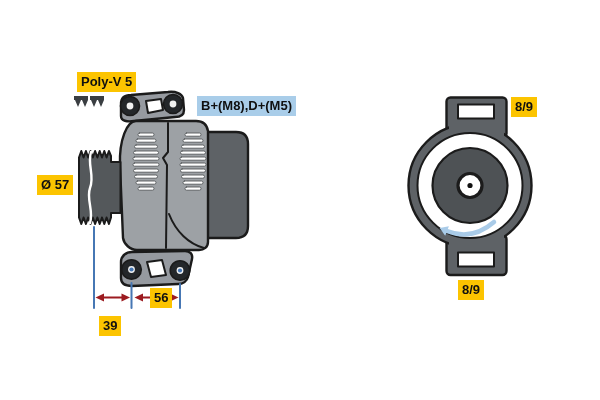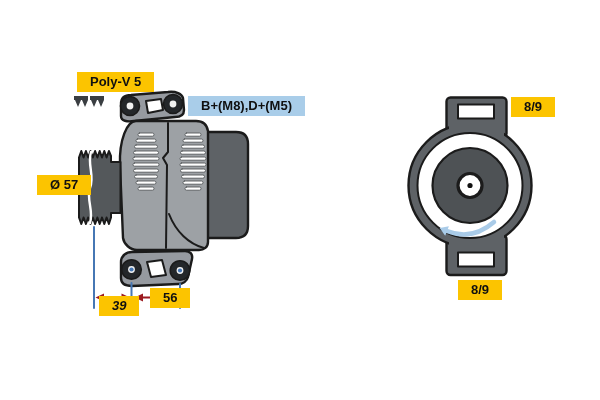--- a/index.html
+++ b/index.html
@@ -1,20 +1,20 @@
 <!DOCTYPE html>
 <html><head>
 <meta charset="utf-8">
 <style>
   html,body{margin:0;padding:0;background:#fff;}
   #canvas{position:relative;width:600px;height:400px;background:#ffffff;overflow:hidden;
           font-family:"Liberation Sans",sans-serif;}
   #drawing{position:absolute;left:0;top:0;}
   .chip{position:absolute;background:#FCC400;color:#101010;font:700 13px/1.35 "Liberation Sans",sans-serif;
-        padding:1px 13px;white-space:nowrap;}
+        padding:1px 4px;white-space:nowrap;}
   .chip.blue{background:#A9CDE9;}
 </style>
 </head>
 <body>
 
 <div id="canvas">
 
   <svg id="drawing" width="600" height="400" viewBox="0 0 600 400">
 
     <g stroke-linejoin="round" stroke-linecap="round">
@@ -112,25 +112,25 @@
 
       <g>
         <path d="M494,222 Q472,241 447,231" fill="none" stroke="#A9CBE8" stroke-width="4.5"></path>
         <polygon points="439.6,228 448.9,226.3 445.2,235.7" fill="#A9CBE8"></polygon>
       </g>
     </g>
   </svg>
 
   <div class="chip" style="left:77px;top:72px;">Poly-V 5</div>
 
-  <div class="chip blue" style="left:188px;top:96px;">B+(M8),D+(M5)</div>
+  <div class="chip blue" style="left:197px;top:96px;">B+(M8),D+(M5)</div>
 
   <div class="chip" style="left:37px;top:175px;">Ø 57</div>
 
-  <div class="chip" style="left:99px;top:296px;font-style:italic;">39</div>
+  <div class="chip" style="left:99px;top:316px;">39</div>
 
   <div class="chip" style="left:150px;top:288px;">56</div>
 
   <div class="chip" style="left:511px;top:97px;">8/9</div>
 
   <div class="chip" style="left:458px;top:280px;">8/9</div>
 
 </div>
 
 </body></html>

